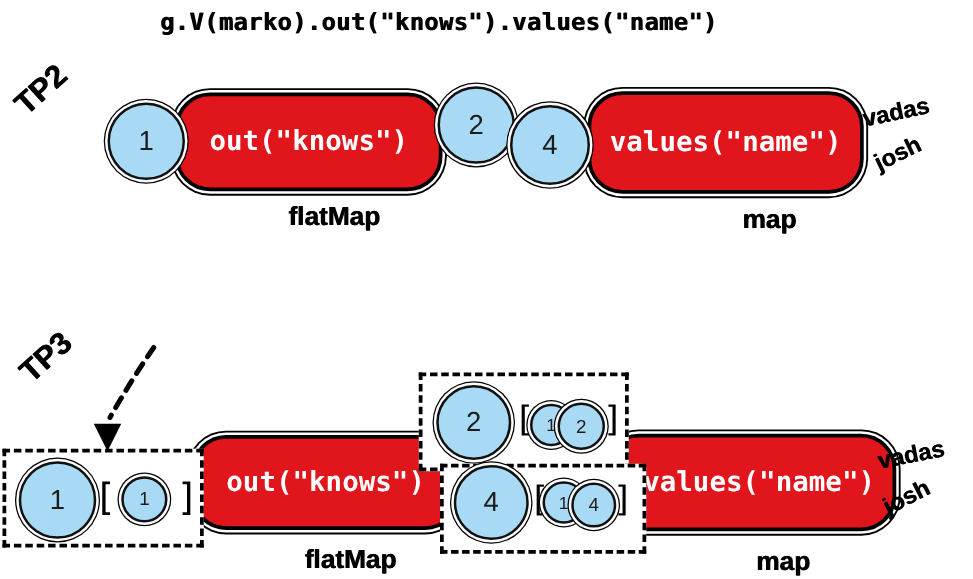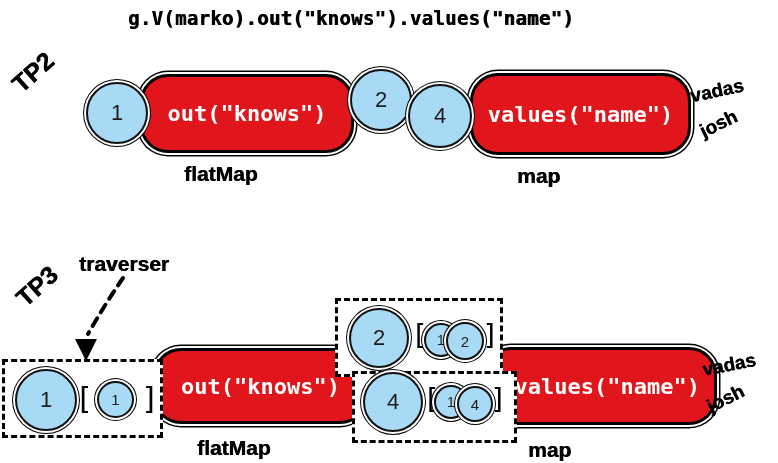--- a/index.html
+++ b/index.html
@@ -29,21 +29,21 @@
   .t-small { width:33px; height:33px; font-size:15px; }
   .free { z-index:4; }
   .dashed-box {
     position:absolute; background:#fff; border:3px dashed #000; z-index:3;
   }
   .bracket {
     position:absolute; font-family:"DejaVu Sans Mono", monospace;
     font-size:30px; line-height:30px; color:#000;
   }
   .caption {
-    position:absolute; text-align:left; font-weight:bold; font-size:21px;
+    position:absolute; text-align:right; font-weight:bold; font-size:21px;
     z-index:5; text-shadow:0.6px 0 #000;
   }
   .section-label {
     position:absolute; font-weight:bold; font-size:25px;
     transform:rotate(-42deg); transform-origin:center; z-index:5;
     text-shadow:0.7px 0 #000;
   }
   .callout {
     position:absolute; font-weight:bold; font-size:21px; z-index:5;
     text-shadow:0.6px 0 #000;
@@ -84,21 +84,20 @@
   </div>
 
   <div class="output-label" style="left:690px; top:80px; transform:rotate(-12deg);">vadas</div>
   <div class="output-label" style="left:699px; top:113px; transform:rotate(-26deg);">josh</div>
 
   <div class="caption" style="left:184px; top:162px; width:120px;">flatMap</div>
   <div class="caption" style="left:517px; top:164px; width:120px;">map</div>
 
   <div class="section-label" style="left:14px; top:272px;">TP3</div>
 
-  <div class="callout" style="left:79px; top:252px;">traverser</div>
 
   <svg class="arrow-svg" style="left:55px; top:268px;" width="90" height="100" viewBox="0 0 90 100">
     <path d="M68,10 Q50,36 33,66" stroke="#000" stroke-width="4" fill="none" stroke-dasharray="9,7" stroke-linecap="round"></path>
     <polygon points="20,71 42,71 31,93" fill="#000"></polygon>
   </svg>
 
   <div class="step-box" style="left:153px; top:348px; width:209px; height:70px;">
     <span>out("knows")</span>
   </div>
 

